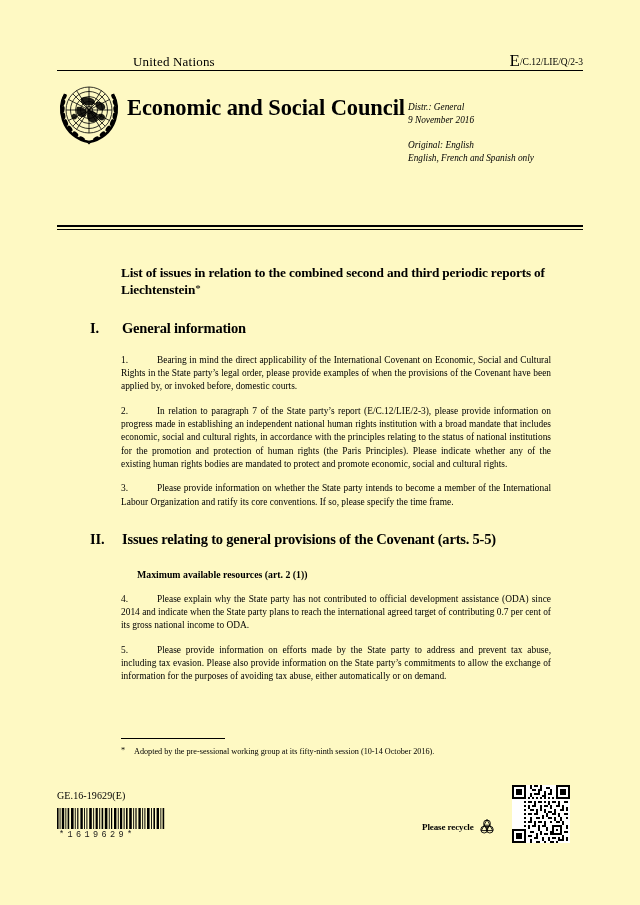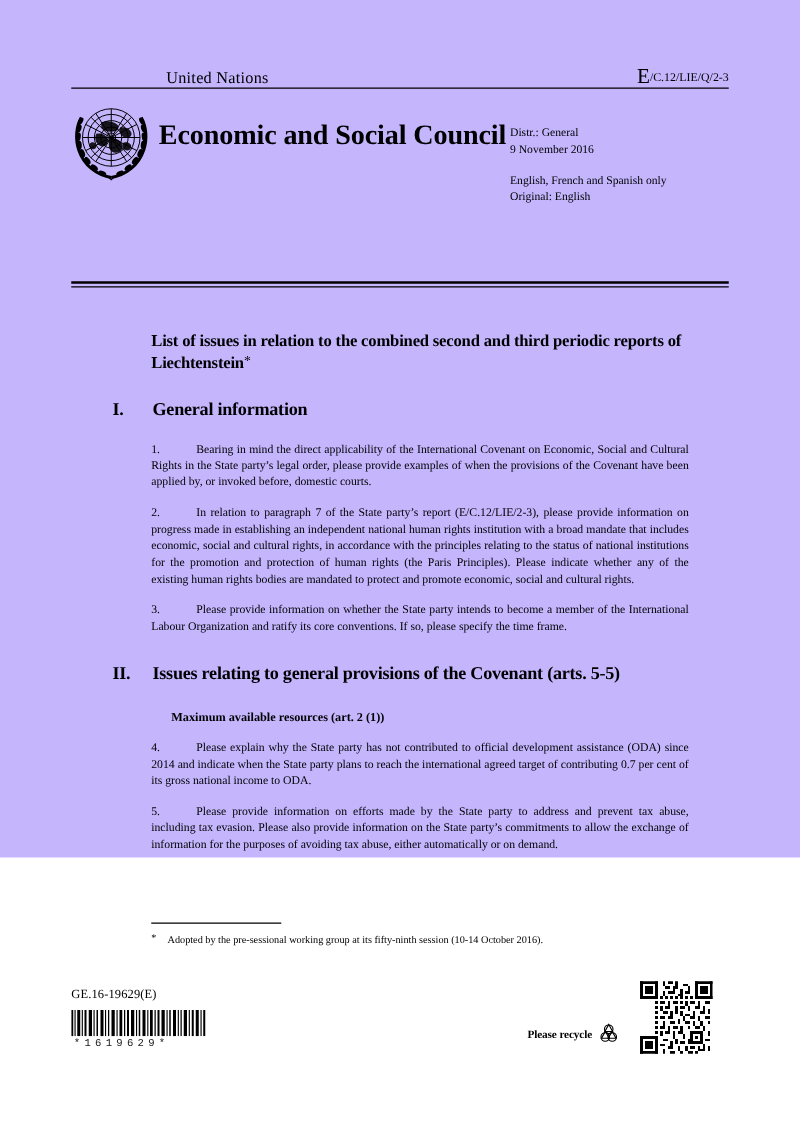--- a/index.html
+++ b/index.html
@@ -13,22 +13,22 @@
     position: relative;
     font-family: "Liberation Serif", "DejaVu Serif", serif;
     color: #000000;
     overflow: hidden;
   }
 
   .page {
     position: absolute;
     left: 0; top: 0;
     width: 640px;
-    height: 686px;
-    background: #c4b5fd;
+    height: 905px;
+    background: #fef9c3;
   }
 
   
   .masthead {
     position: absolute;
     left: 57px;
     top: 52px;
     width: 526px;
   }
   .mast-top {
@@ -81,20 +81,21 @@
     letter-spacing: -0.1px;
     padding-top: 18px;
     padding-left: 4px;
   }
 
   .distr-block {
     flex: 0 0 175px;
     padding-top: 24px;
     font-size: 9.3px;
     line-height: 1.45;
+    font-style: italic;
   }
   .distr-block .gap {
     height: 11px;
   }
 
   
   .double-rule {
     position: absolute;
     left: 57px;
     top: 225px;
@@ -333,22 +334,22 @@
           </g>
         </svg>
       </div>
 
       <div class="organ-title">Economic and Social Council</div>
 
       <div class="distr-block">
         <div>Distr.: General</div>
         <div>9 November 2016</div>
         <div class="gap"></div>
+        <div>Original: English</div>
         <div>English, French and Spanish only</div>
-        <div>Original: English</div>
       </div>
 
     </div>
   </div>
 
   <div class="double-rule">
     <div class="thick"></div>
     <div class="thin"></div>
   </div>
 

